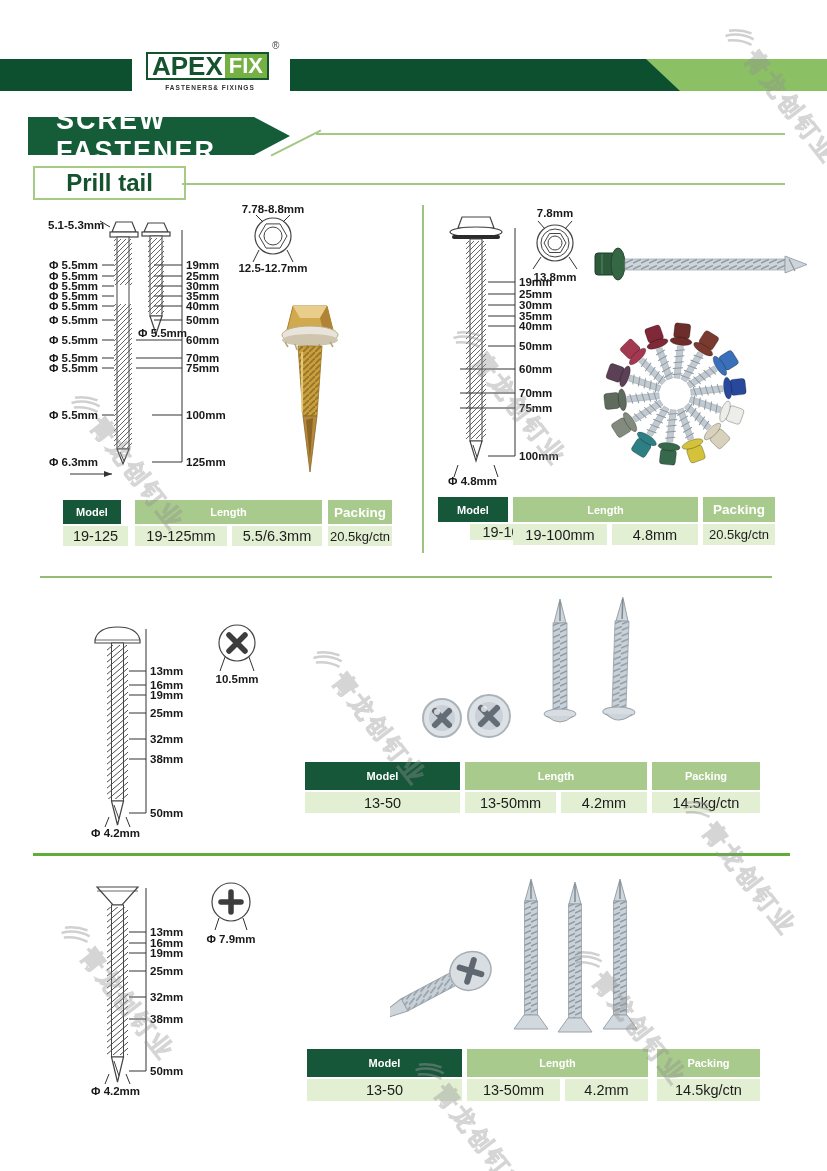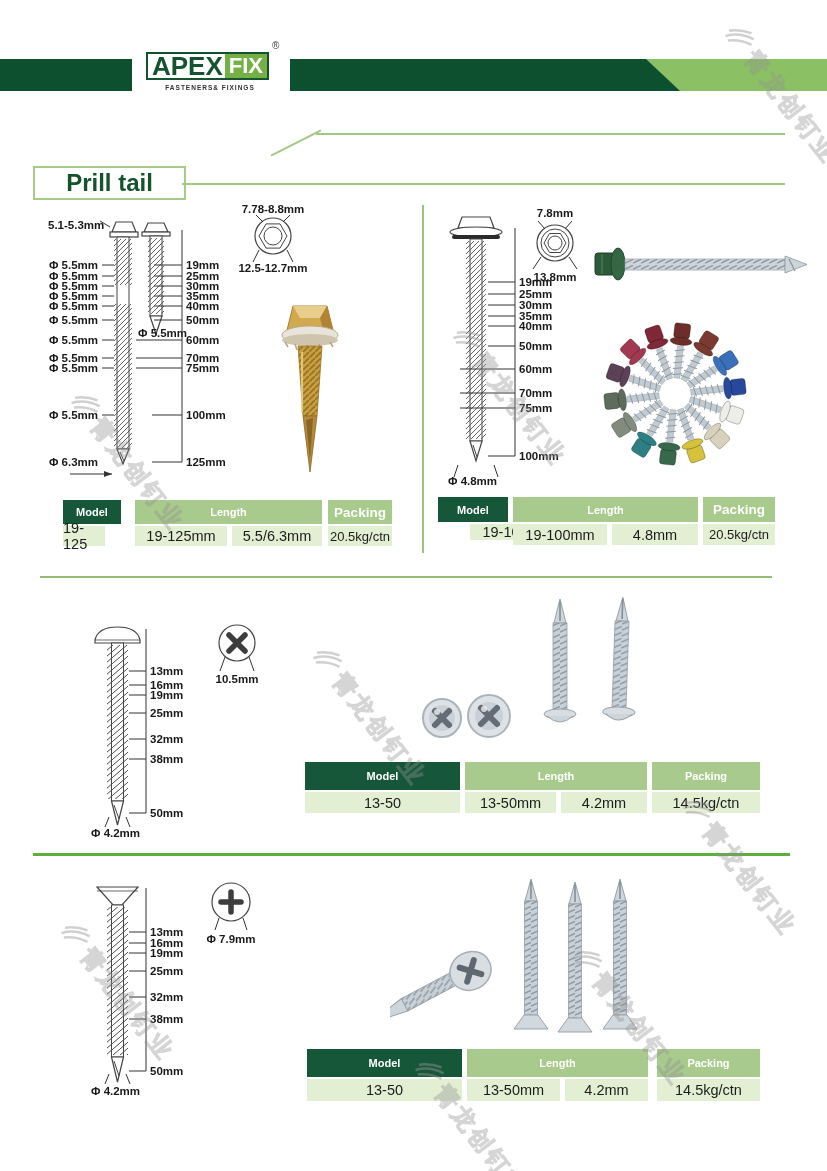--- a/index.html
+++ b/index.html
@@ -85,20 +85,21 @@
 
   <div class="logo-plate">
     <div class="logo-row">
       <span class="logo-apex">APEX</span>
       <span class="logo-fix">FIX</span>
     </div>
     <span class="logo-reg">®</span>
     <div class="logo-tag">FASTENERS&amp; FIXINGS</div>
   </div>
 
+  <div class="title-banner">SCREW FASTENER</div>
   <div class="gline" style="left:316px;top:133px;width:469px;height:2px;"></div>
   <div class="gline" style="left:268px;top:142px;width:56px;height:2px;transform:rotate(-27deg);"></div>
 
   <div class="cat-box">Prill tail</div>
   <div class="gline" style="left:182px;top:183px;width:603px;height:2px;"></div>
 
   <div class="gline" style="left:422px;top:205px;width:2px;height:348px;background:#9dc47f;"></div>
   <div class="gline" style="left:40px;top:576px;width:732px;height:2px;background:#93bd74;"></div>
   <div class="gline" style="left:33px;top:853px;width:757px;height:3px;background:#5fae3a;"></div>
 
@@ -171,21 +172,21 @@
     <polygon points="43,54 67,54 62,124 48,124" fill="#c79f3f" stroke="#9a7426" stroke-width="0.8"></polygon>
     <polygon points="43,54 67,54 62,124 48,124" fill="url(#thGold)"></polygon>
     <polygon points="48,124 62,124 55,180" fill="#b5893a" stroke="#8a6526" stroke-width="0.8"></polygon>
     <polygon points="51,128 58,126 55,168" fill="#8a6526"></polygon>
     <path d="M47,60 L47,120" stroke="#ecd489" stroke-width="2" opacity="0.8"></path>
   </svg>
 
   <div class="thc dark" style="left:63px;top:500px;width:58px;height:24px;">Model</div>
   <div class="thc light" style="left:135px;top:500px;width:187px;height:24px;">Length</div>
   <div class="thc light" style="left:328px;top:500px;width:64px;height:24px;font-size:13.5px;">Packing</div>
-  <div class="tdc" style="left:63px;top:526px;width:42px;height:20px;">19-125</div>
+  <div class="tdc" style="left:63px;top:526px;width:65px;height:20px;">19-125</div>
   <div class="tdc" style="left:135px;top:526px;width:92px;height:20px;">19-125mm</div>
   <div class="tdc" style="left:232px;top:526px;width:90px;height:20px;">5.5/6.3mm</div>
   <div class="tdc" style="left:328px;top:526px;width:64px;height:20px;font-size:13px;">20.5kg/ctn</div>
 
   <svg class="abs" style="left:430px;top:195px;" width="400" height="300" viewBox="0 0 400 300">
     <polygon points="32,22 60,22 64,33 28,33" fill="#fff" stroke="#444" stroke-width="1.2"></polygon>
     <ellipse cx="46" cy="37" rx="26" ry="5" fill="#fff" stroke="#444" stroke-width="1.2"></ellipse>
     <rect x="22" y="40" width="48" height="4" rx="2" fill="#2b2b2b"></rect>
     <rect x="40" y="44" width="12" height="202" fill="#fff" stroke="#444" stroke-width="1"></rect>
     <rect x="36" y="46" width="20" height="198" fill="url(#thA)"></rect>

